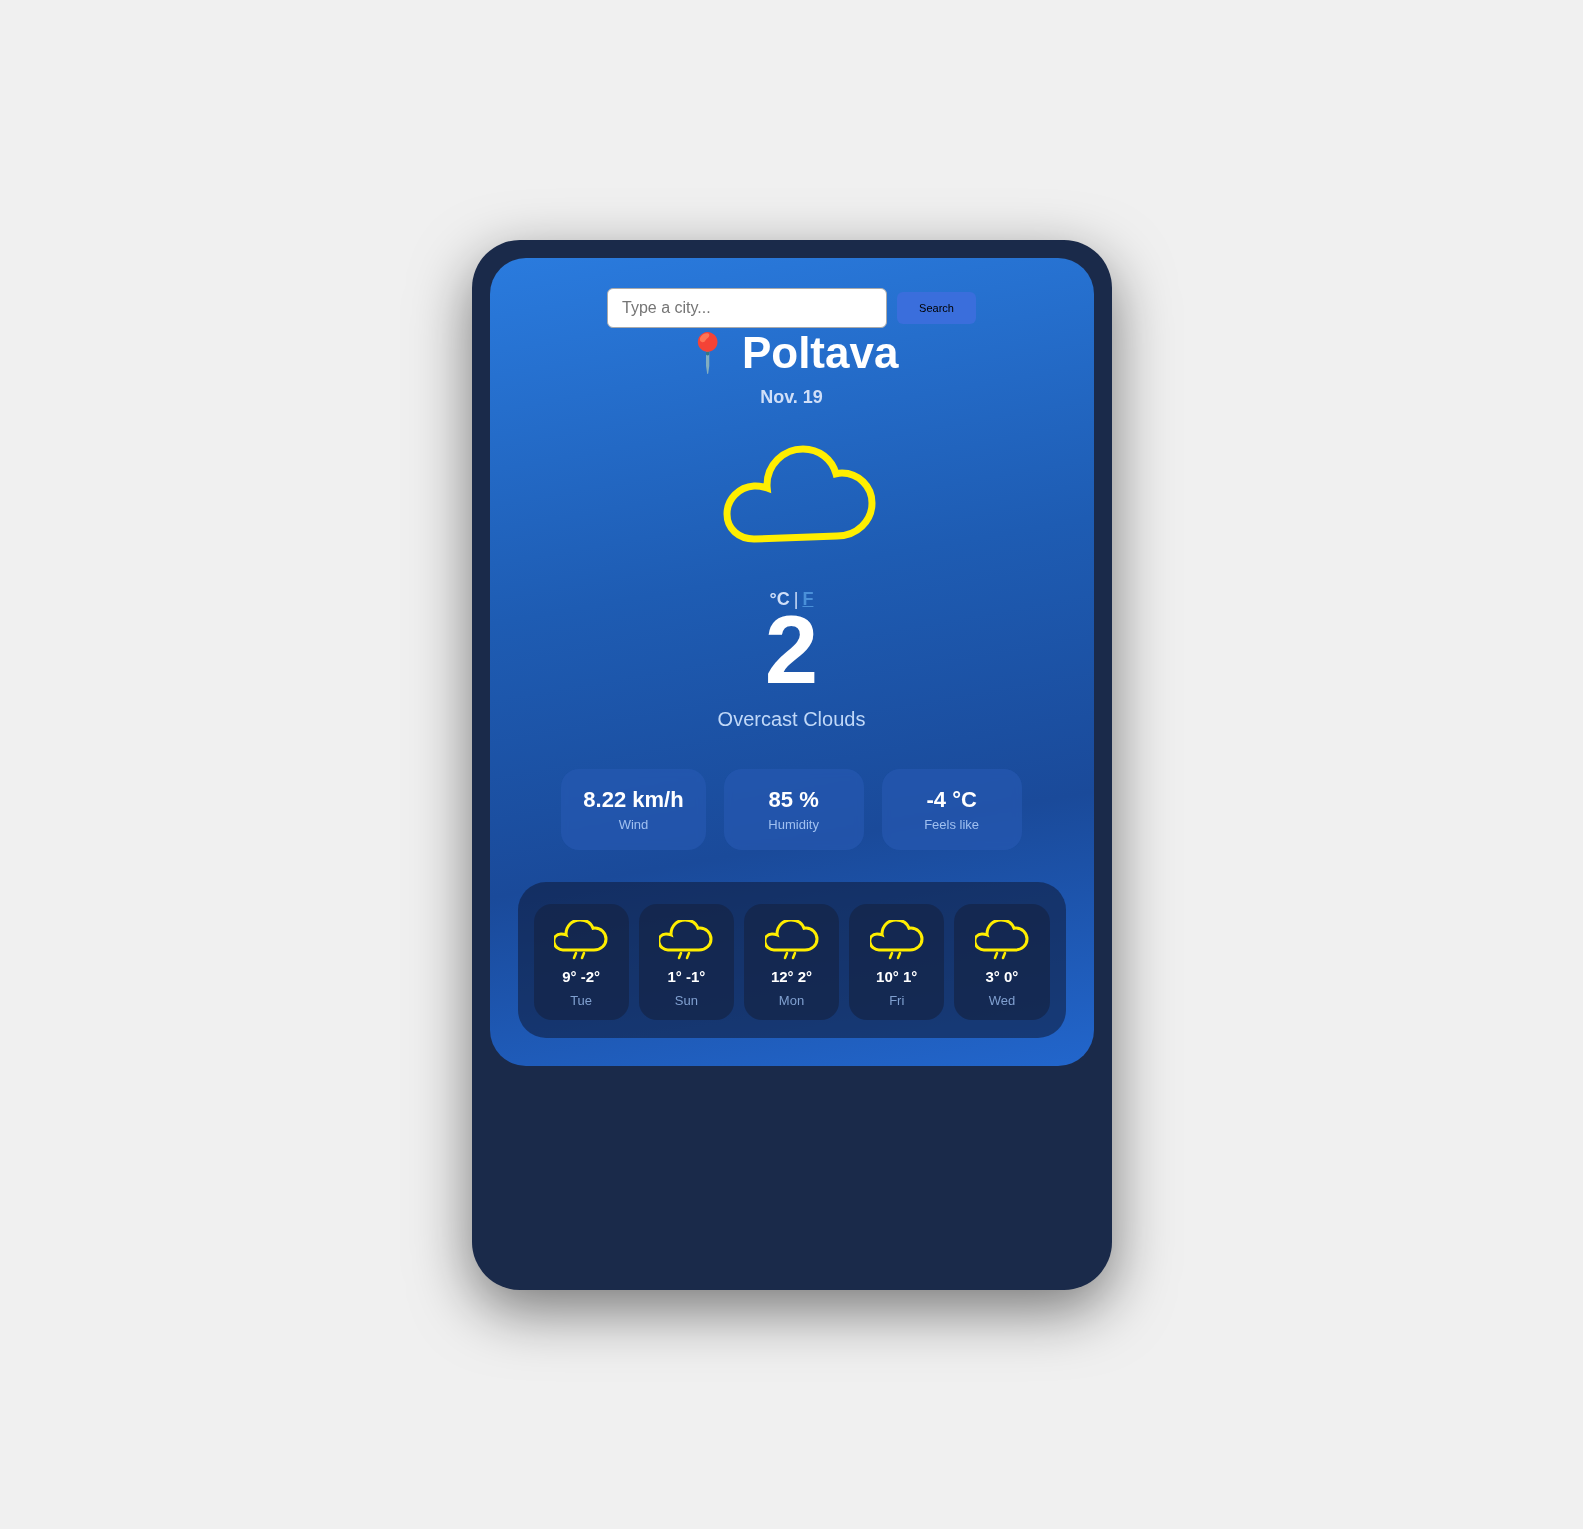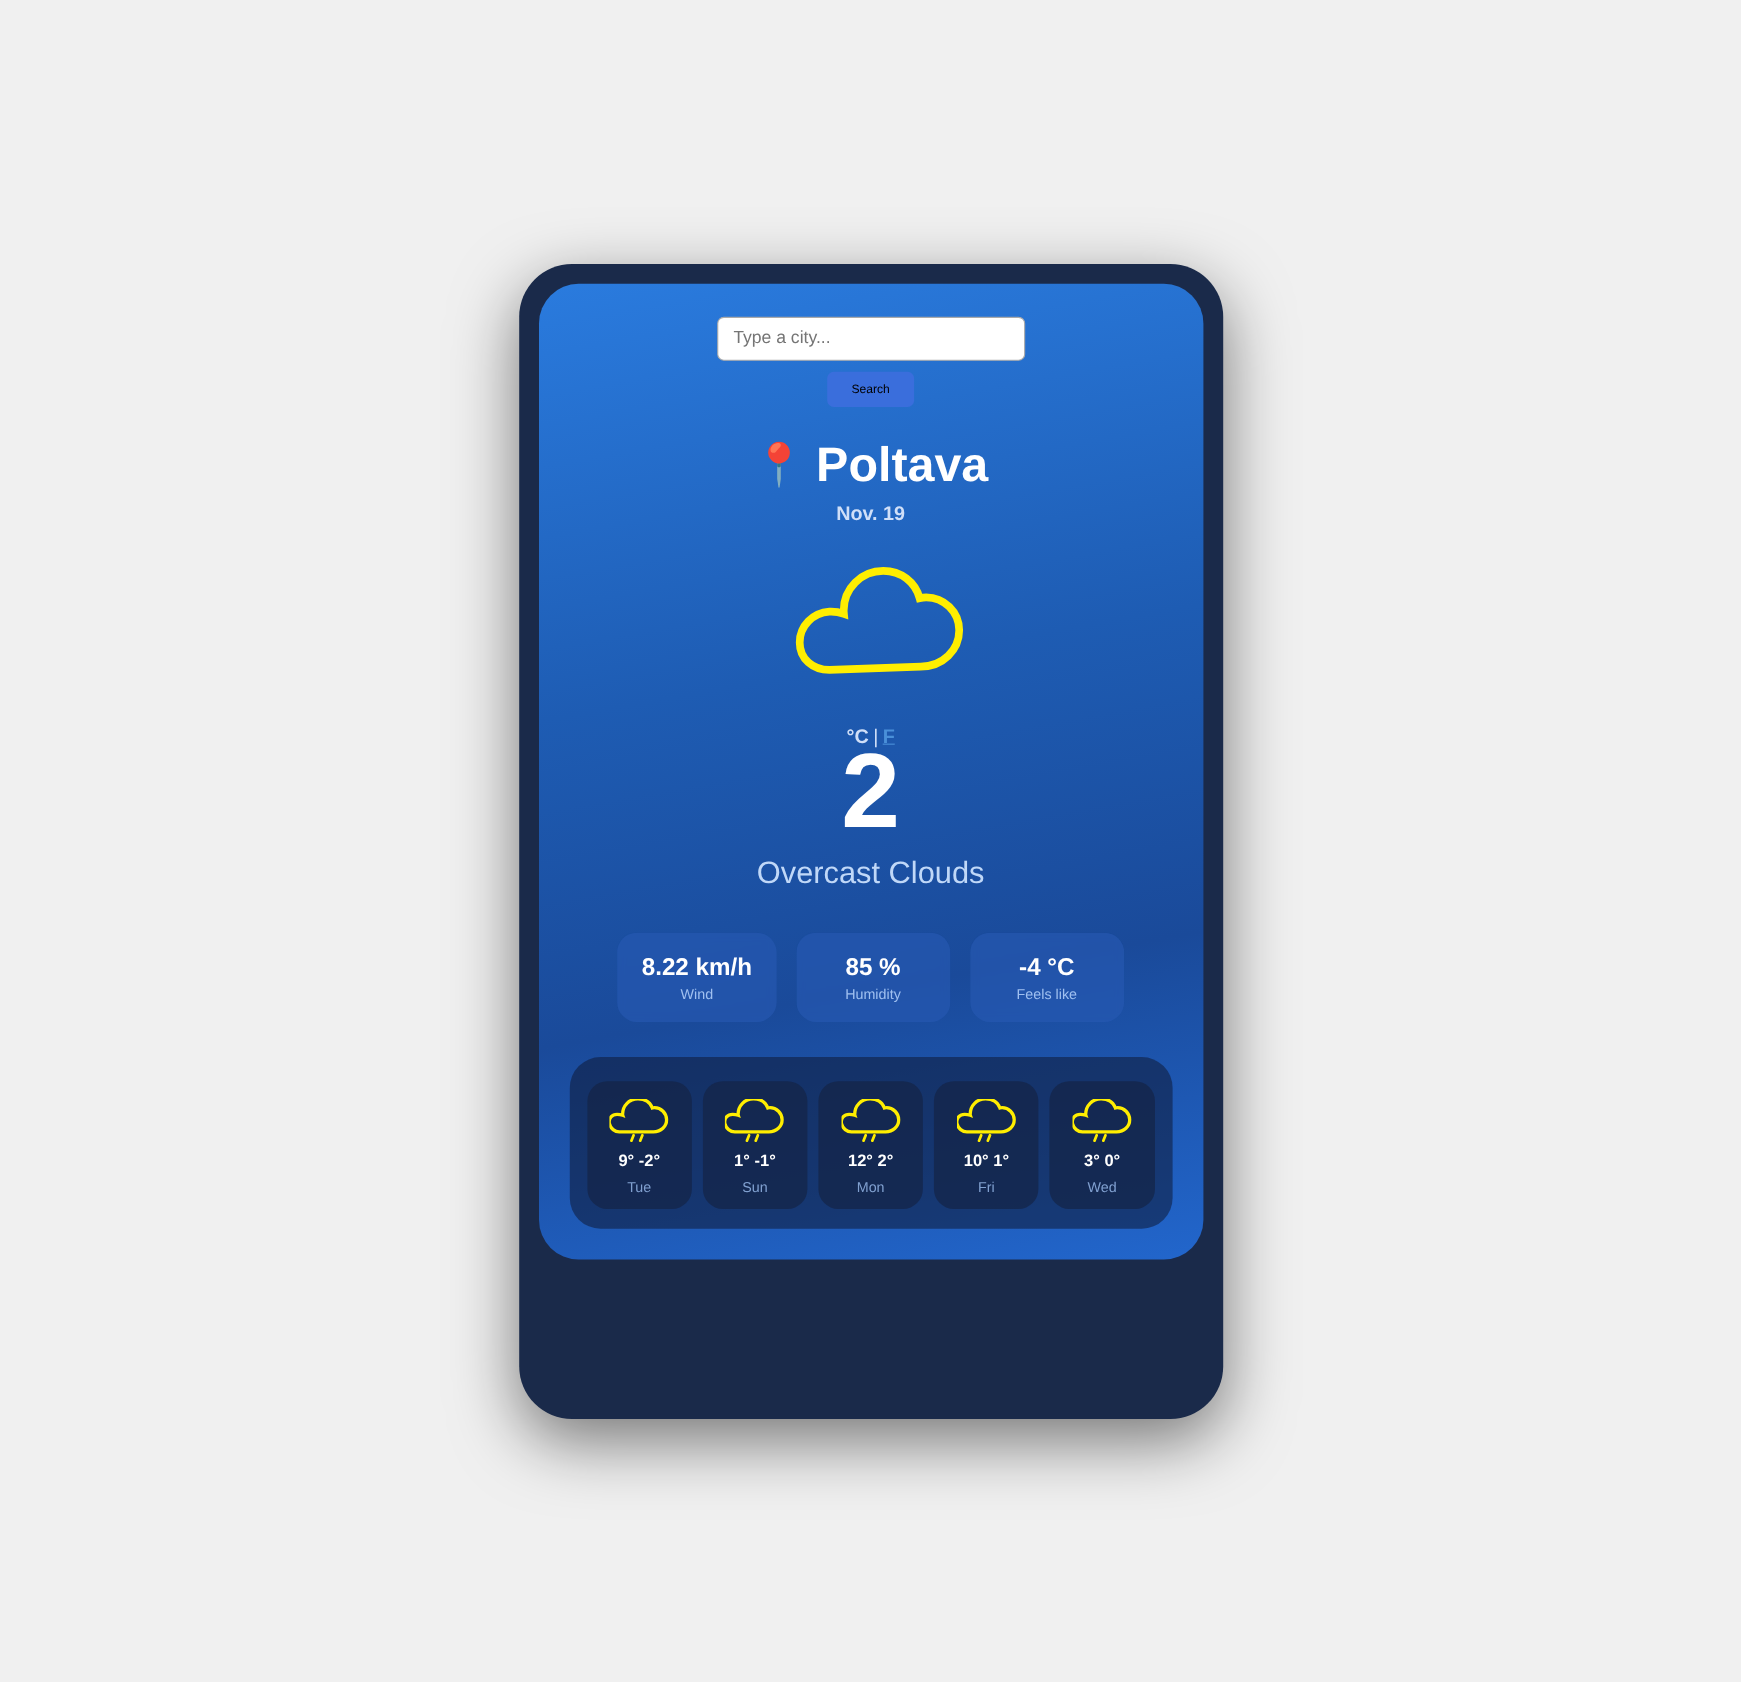--- a/index.html
+++ b/index.html
@@ -32,22 +32,20 @@
       flex-direction: column;
       gap: 0;
     }
 
     
     .search-bar {
       display: flex;
       justify-content: center;
       align-items: center;
       gap: 10px;
-      margin-bottom: 28px;
-      flex-direction: column;
     }
 
     .search-input {
       width: 280px;
       padding: 10px 14px;
       border: 1.5px solid #aaa;
       border-radius: 6px;
       font-size: 16px;
       background: white;
       color: #333;
@@ -141,21 +139,21 @@
 
     .temp-value {
       font-size: 96px;
       font-weight: 800;
       color: white;
       line-height: 1;
     }
 
     .weather-desc {
       color: #c0d8f8;
-      font-size: 28px;
+      font-size: 20px;
       margin-top: 10px;
       font-weight: 500;
     }
 
     
     .stats-row {
       display: flex;
       justify-content: center;
       gap: 18px;
       margin: 28px 0 28px 0;

